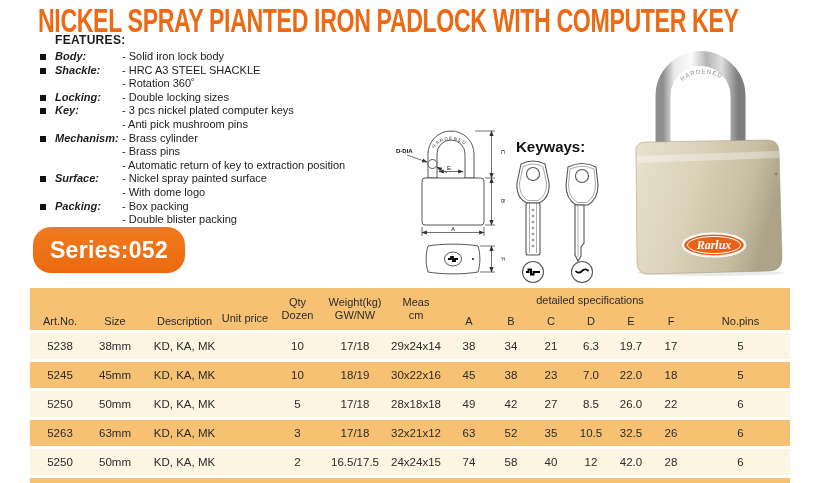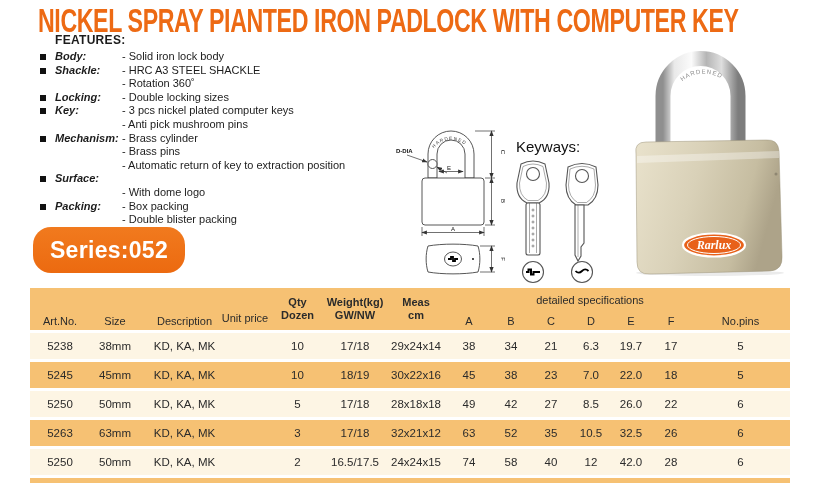--- a/index.html
+++ b/index.html
@@ -27,34 +27,34 @@
   
   .series-badge {
     position:absolute; left:33px; top:227px; width:152px; height:46px;
     background:linear-gradient(180deg,#F17A1E 0%,#EC6A10 100%);
     border-radius:18px; color:#fff; font-size:23px; font-weight:bold;
     display:flex; align-items:center; justify-content:center; letter-spacing:0.3px;
   }
 
   
   .diagram   { position:absolute; left:394px; top:112px; }
-  .keyways-heading { position:absolute; left:516px; top:138px; font-size:15px; font-weight:normal; color:#111; }
+  .keyways-heading { position:absolute; left:516px; top:138px; font-size:15px; font-weight:bold; color:#111; }
   .keys      { position:absolute; left:505px; top:157px; }
   .photo     { position:absolute; left:630px; top:44px; }
 
   
   .spec-table-wrap { position:absolute; left:30px; top:288px; width:760px; }
   table.spec { width:760px; border-collapse:collapse; table-layout:fixed; font-size:11.5px; color:#2b2b2b; }
   table.spec th { font-weight:normal; font-size:11px; background:#F6C173; }
   table.spec thead .h1 th { height:27px; }
   table.spec thead .h2 th { height:16px; vertical-align:top; padding-bottom:3px; }
   table.spec th.bb { border-bottom:3px solid #fff; }
   table.spec th.va-b { vertical-align:bottom; padding-bottom:3px; }
   table.spec th.va-t { vertical-align:top; padding-top:24px; }
-  table.spec th.two { vertical-align:middle; line-height:13px;font-weight:bold; }
+  table.spec th.two { vertical-align:middle; line-height:13px; }
   table.spec th.left, table.spec td.left { text-align:center; padding-left:9px; }
   table.spec th.specspan { vertical-align:top; padding-top:6px; text-indent:42px; }
   table.spec td { height:29px; text-align:center; border-bottom:3px solid #fff; }
   table.spec tr.cream td { background:#FDF5E4; }
   table.spec tr.orange td { background:#F6C173; }
   .strip { width:760px; height:6px; background:#F6C173; }
 
   svg text { font-family:"Liberation Sans", sans-serif; }
   .serifit { font-family:"Liberation Serif", serif; }
 </style>
@@ -109,20 +109,21 @@
       <span class="fv">- Brass pins</span>
     </div>
     <div class="frow">
       <span class="fb hidden"></span>
       <span class="fl"></span>
       <span class="fv">- Automatic return of key to extraction position</span>
     </div>
     <div class="frow">
       <span class="fb"></span>
       <span class="fl">Surface:</span>
+      <span class="fv">- Nickel spray painted surface</span>
     </div>
     <div class="frow">
       <span class="fb hidden"></span>
       <span class="fl"></span>
       <span class="fv">- With dome logo</span>
     </div>
     <div class="frow">
       <span class="fb"></span>
       <span class="fl">Packing:</span>
       <span class="fv">- Box packing</span>

